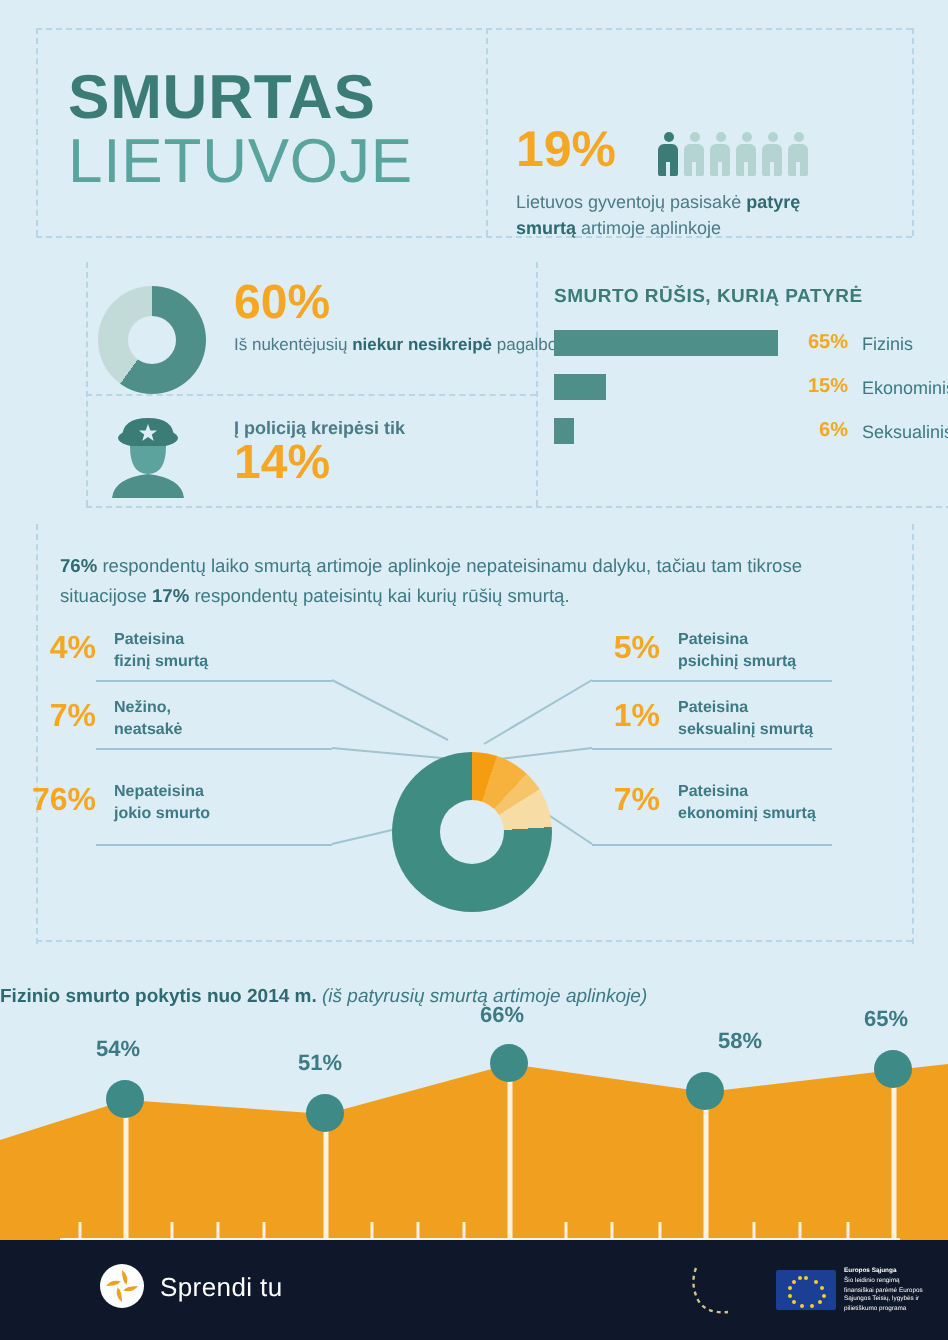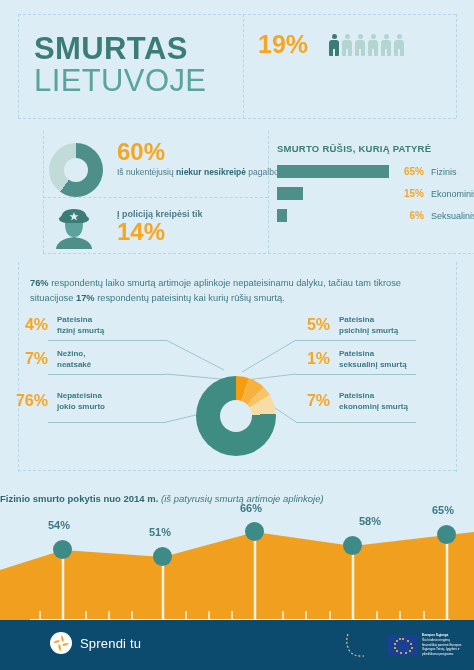--- a/index.html
+++ b/index.html
@@ -31,21 +31,21 @@
   .title-1 {
     font-size: 31px; font-weight: bold; letter-spacing: 0.4px;
     color: #3b7c77; line-height: 1.0;
   }
   .title-2 {
     font-size: 31px; font-weight: normal; letter-spacing: 0.4px;
     color: #5aa49e; line-height: 1.12;
   }
 
   .stat19 { position: absolute; left: 258px; top: 32px; }
-  .stat19-row { display: flex; align-items: center; gap: 21px; }
+  .stat19-row { display: flex; align-items: flex-end; gap: 21px; margin-top: 31px; }
   .big-orange {
     font-size: 25px; font-weight: bold; color: #f5a623; line-height: 1;
   }
   .people { display: flex; gap: 3px; align-items: flex-end; }
   .person { width: 10px; height: 22px; position: relative; }
   .person .head {
     position: absolute; left: 2.5px; top: 0;
     width: 5px; height: 5px; border-radius: 50%;
   }
   .person .body {
@@ -157,21 +157,21 @@
   }
   .dotlbl {
     position: absolute; font-size: 11px; font-weight: bold;
     color: #3d7a84; white-space: nowrap;
   }
   .yearlbl {
     position: absolute; font-size: 10px; font-weight: bold; color: #7a5a12;
     white-space: nowrap;
   }
 
-  .footer { position: absolute; left: 0; top: 620px; width: 474px; height: 50px; background: #0c4a6e; }
+  .footer { position: absolute; left: 0; top: 620px; width: 474px; height: 50px; background: #0f172a; }
   .brand { position: absolute; left: 50px; top: 12px; display: flex; align-items: center; gap: 8px; }
   .brand-name { font-size: 13px; color: #ffffff; letter-spacing: 0.2px; }
   .eu { position: absolute; right: 12px; top: 10px; display: flex; align-items: center; gap: 4px; }
   .eu-flag {
     width: 30px; height: 20px; background: #1b3f94; position: relative; border-radius: 1px;
   }
   .eu-star {
     position: absolute; width: 2px; height: 2px; background: #f5d020; border-radius: 50%;
   }
   .eu-text { font-size: 3.2px; color: #ffffff; line-height: 1.45; max-width: 40px; }
@@ -223,20 +223,21 @@
               <i class="body"></i>
               <i class="legs"></i>
             </span>
           <span class="person p-light">
               <i class="head"></i>
               <i class="body"></i>
               <i class="legs"></i>
             </span>
         </div>
       </div>
+      <div class="desc19"><span>Lietuvos gyventojų pasisakė </span><b>patyrę smurtą</b><span> artimoje aplinkoje</span></div>
     </div>
   </div>
 
   <div class="band2">
     <div class="dash-v" style="left:18px; top:0px; height:122px;"></div>
     <div class="dash-v" style="left:243px; top:0px; height:122px;"></div>
     <div class="dash-v" style="left:456px; top:0px; height:122px;"></div>
     <div class="dash-h" style="left:18px; top:122px; width:438px;"></div>
     <div class="dash-h" style="left:18px; top:66px; width:225px;"></div>
 

